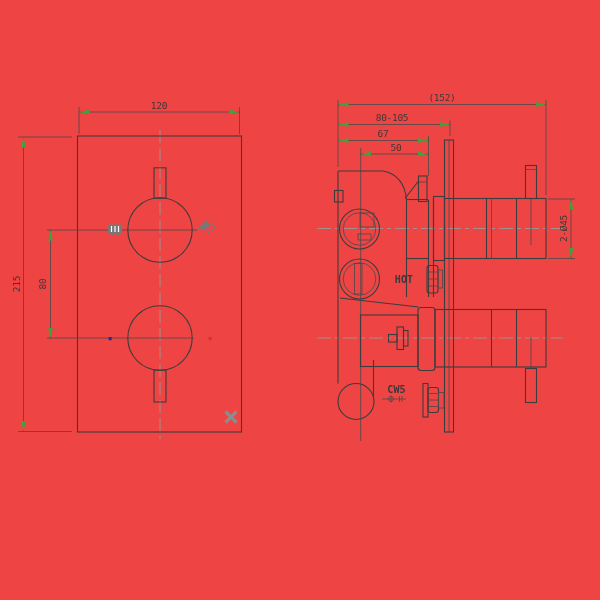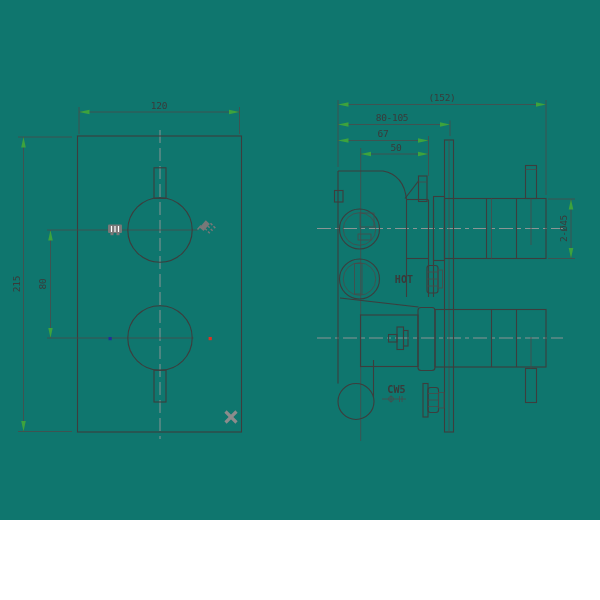--- a/index.html
+++ b/index.html
@@ -1,16 +1,16 @@
 <!DOCTYPE html>
 <html><head>
 <meta charset="utf-8">
 <style>
   html,body{margin:0;padding:0;background:#ffffff;}
-  .stage{width:600px;height:520px;background:#0f766e;position:relative;overflow:hidden;}
+  .stage{width:600px;height:600px;background:#ef4444;position:relative;overflow:hidden;}
   svg text{font-family:"DejaVu Sans Mono","Liberation Mono",monospace;fill:#3a3a3a;}
   .dimtext{font-size:9.5px;letter-spacing:-0.3px;}
   .porttext{font-size:10px;font-weight:bold;letter-spacing:0.2px;}
   .ln{stroke:#3d3d3d;fill:none;stroke-width:1.1;}
   .thin{stroke:#4a4a4a;fill:none;stroke-width:0.8;}
   .dim{stroke:#4a4a4a;fill:none;stroke-width:0.8;}
   .cl{stroke:#989898;fill:none;stroke-width:0.9;}
   .icon{fill:#787878;stroke:none;}
   .iconln{stroke:#787878;fill:none;stroke-width:1.5;}
 </style>

